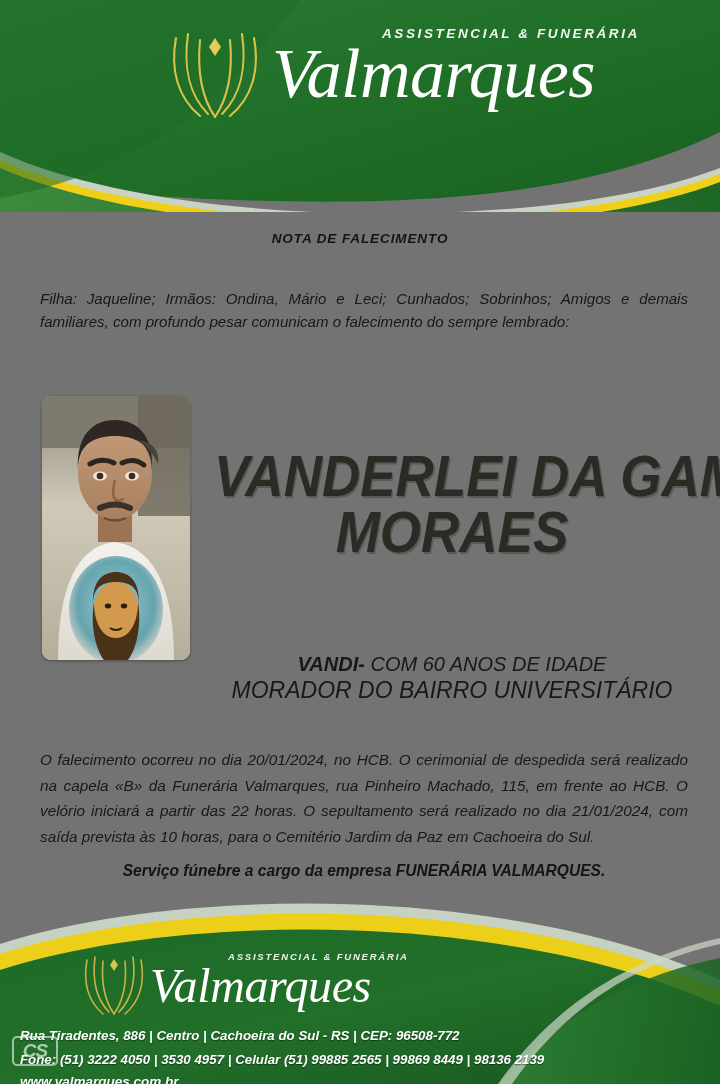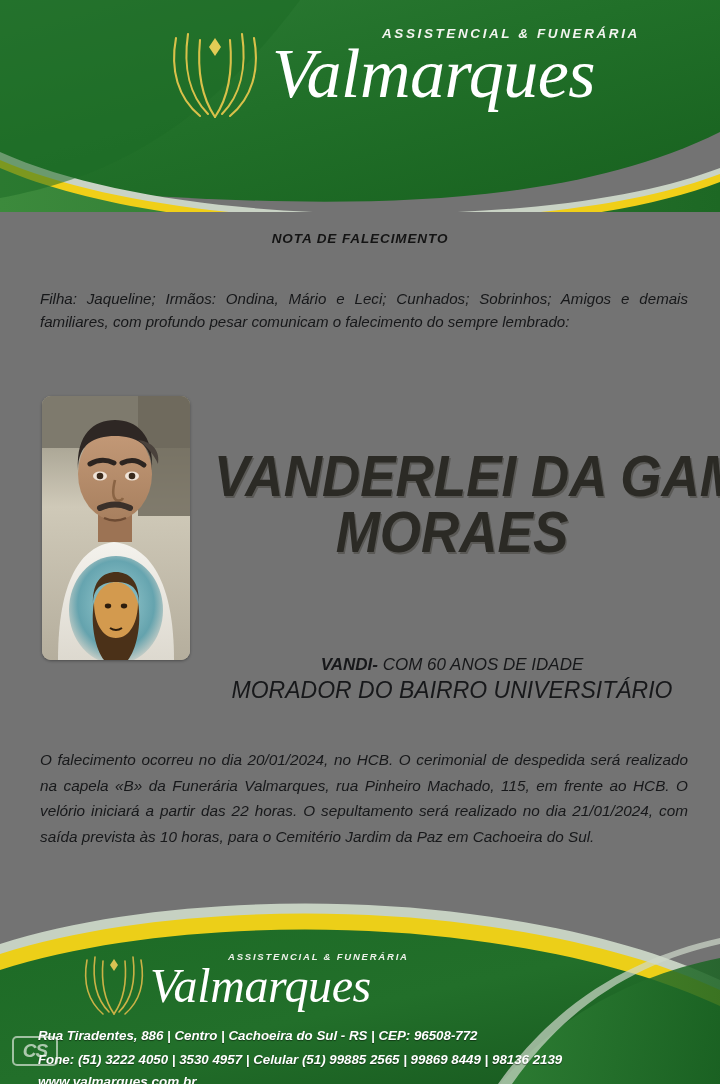--- a/index.html
+++ b/index.html
@@ -91,21 +91,21 @@
     transform:scaleX(.93);
     transform-origin:center top;
     text-shadow:1.5px 1.5px 0 rgba(60,58,50,.45);
     white-space:nowrap;
   }
   #sub-block {
     position:absolute; left:196px; top:652px;
     width:512px; text-align:center;
     color:#17181a;
   }
-  .sub-l1 { font-size:17px; line-height:25px; white-space:nowrap;text-align:center; }
+  .sub-l1 { font-size:20px; line-height:25px; white-space:nowrap;text-align:center; }
   .sub-l1 b { font-weight:700; }
   .sub-l2 { font-size:23px; line-height:26px; white-space:nowrap; }
 
   #body-text {
     position:absolute; left:40px; top:747px; width:648px;
     font-size:15.3px; line-height:25.5px;
     color:#17181a;
     text-align:justify;
   }
   #service-line {
@@ -128,21 +128,21 @@
     font-size:9.5px; letter-spacing:1.8px;
     font-weight:700; color:#eef1ea; white-space:nowrap;
   }
   .ftr-name {
     position:absolute; left:0; top:10px;
     font-family:"Liberation Serif", serif;
     font-size:48px; line-height:56px; color:#ffffff;
     white-space:nowrap; letter-spacing:-0.4px;
   }
   .ftr-contact {
-    position:absolute; left:38px;
+    position:absolute; left:20px;
     font-size:13.3px; font-weight:700;
     color:#ffffff; white-space:nowrap;
     text-shadow:0 1px 1px rgba(0,0,0,.45);
   }
   #ftr-addr { top:128px; }
   #ftr-phone { top:152px; }
   #ftr-site  { top:174px; font-size:13.5px; }
 
   
   #watermark {
@@ -287,20 +287,21 @@
     <div class="dname">VANDERLEI DA GAMA</div>
     <div class="dname">MORAES</div>
   </div>
 
   <div id="sub-block">
     <div class="sub-l1"><b>VANDI-</b><span> COM 60 ANOS DE IDADE</span></div>
     <div class="sub-l2">MORADOR DO BAIRRO UNIVERSITÁRIO</div>
   </div>
 
   <div id="body-text">O falecimento ocorreu no dia 20/01/2024, no HCB. O cerimonial de despedida será realizado na capela «B» da Funerária Valmarques, rua Pinheiro Machado, 115, em frente ao HCB. O velório iniciará a partir das 22 horas. O sepultamento será realizado no dia 21/01/2024, com saída prevista às 10 horas, para o Cemitério Jardim da Paz em Cachoeira do Sul.</div>
+  <div id="service-line">Serviço fúnebre a cargo da empresa FUNERÁRIA VALMARQUES.</div>
 
   <div id="footer">
     <svg width="720" height="184" viewBox="0 0 720 184">
       <defs>
         <linearGradient id="fg1" x1="0" y1="0" x2="1" y2="1">
           <stop offset="0%" stop-color="#1d6b26"></stop>
           <stop offset="50%" stop-color="#226f2a"></stop>
           <stop offset="100%" stop-color="#17571e"></stop>
         </linearGradient>
         <linearGradient id="fg2" x1="0" y1="0" x2="1" y2="0">

